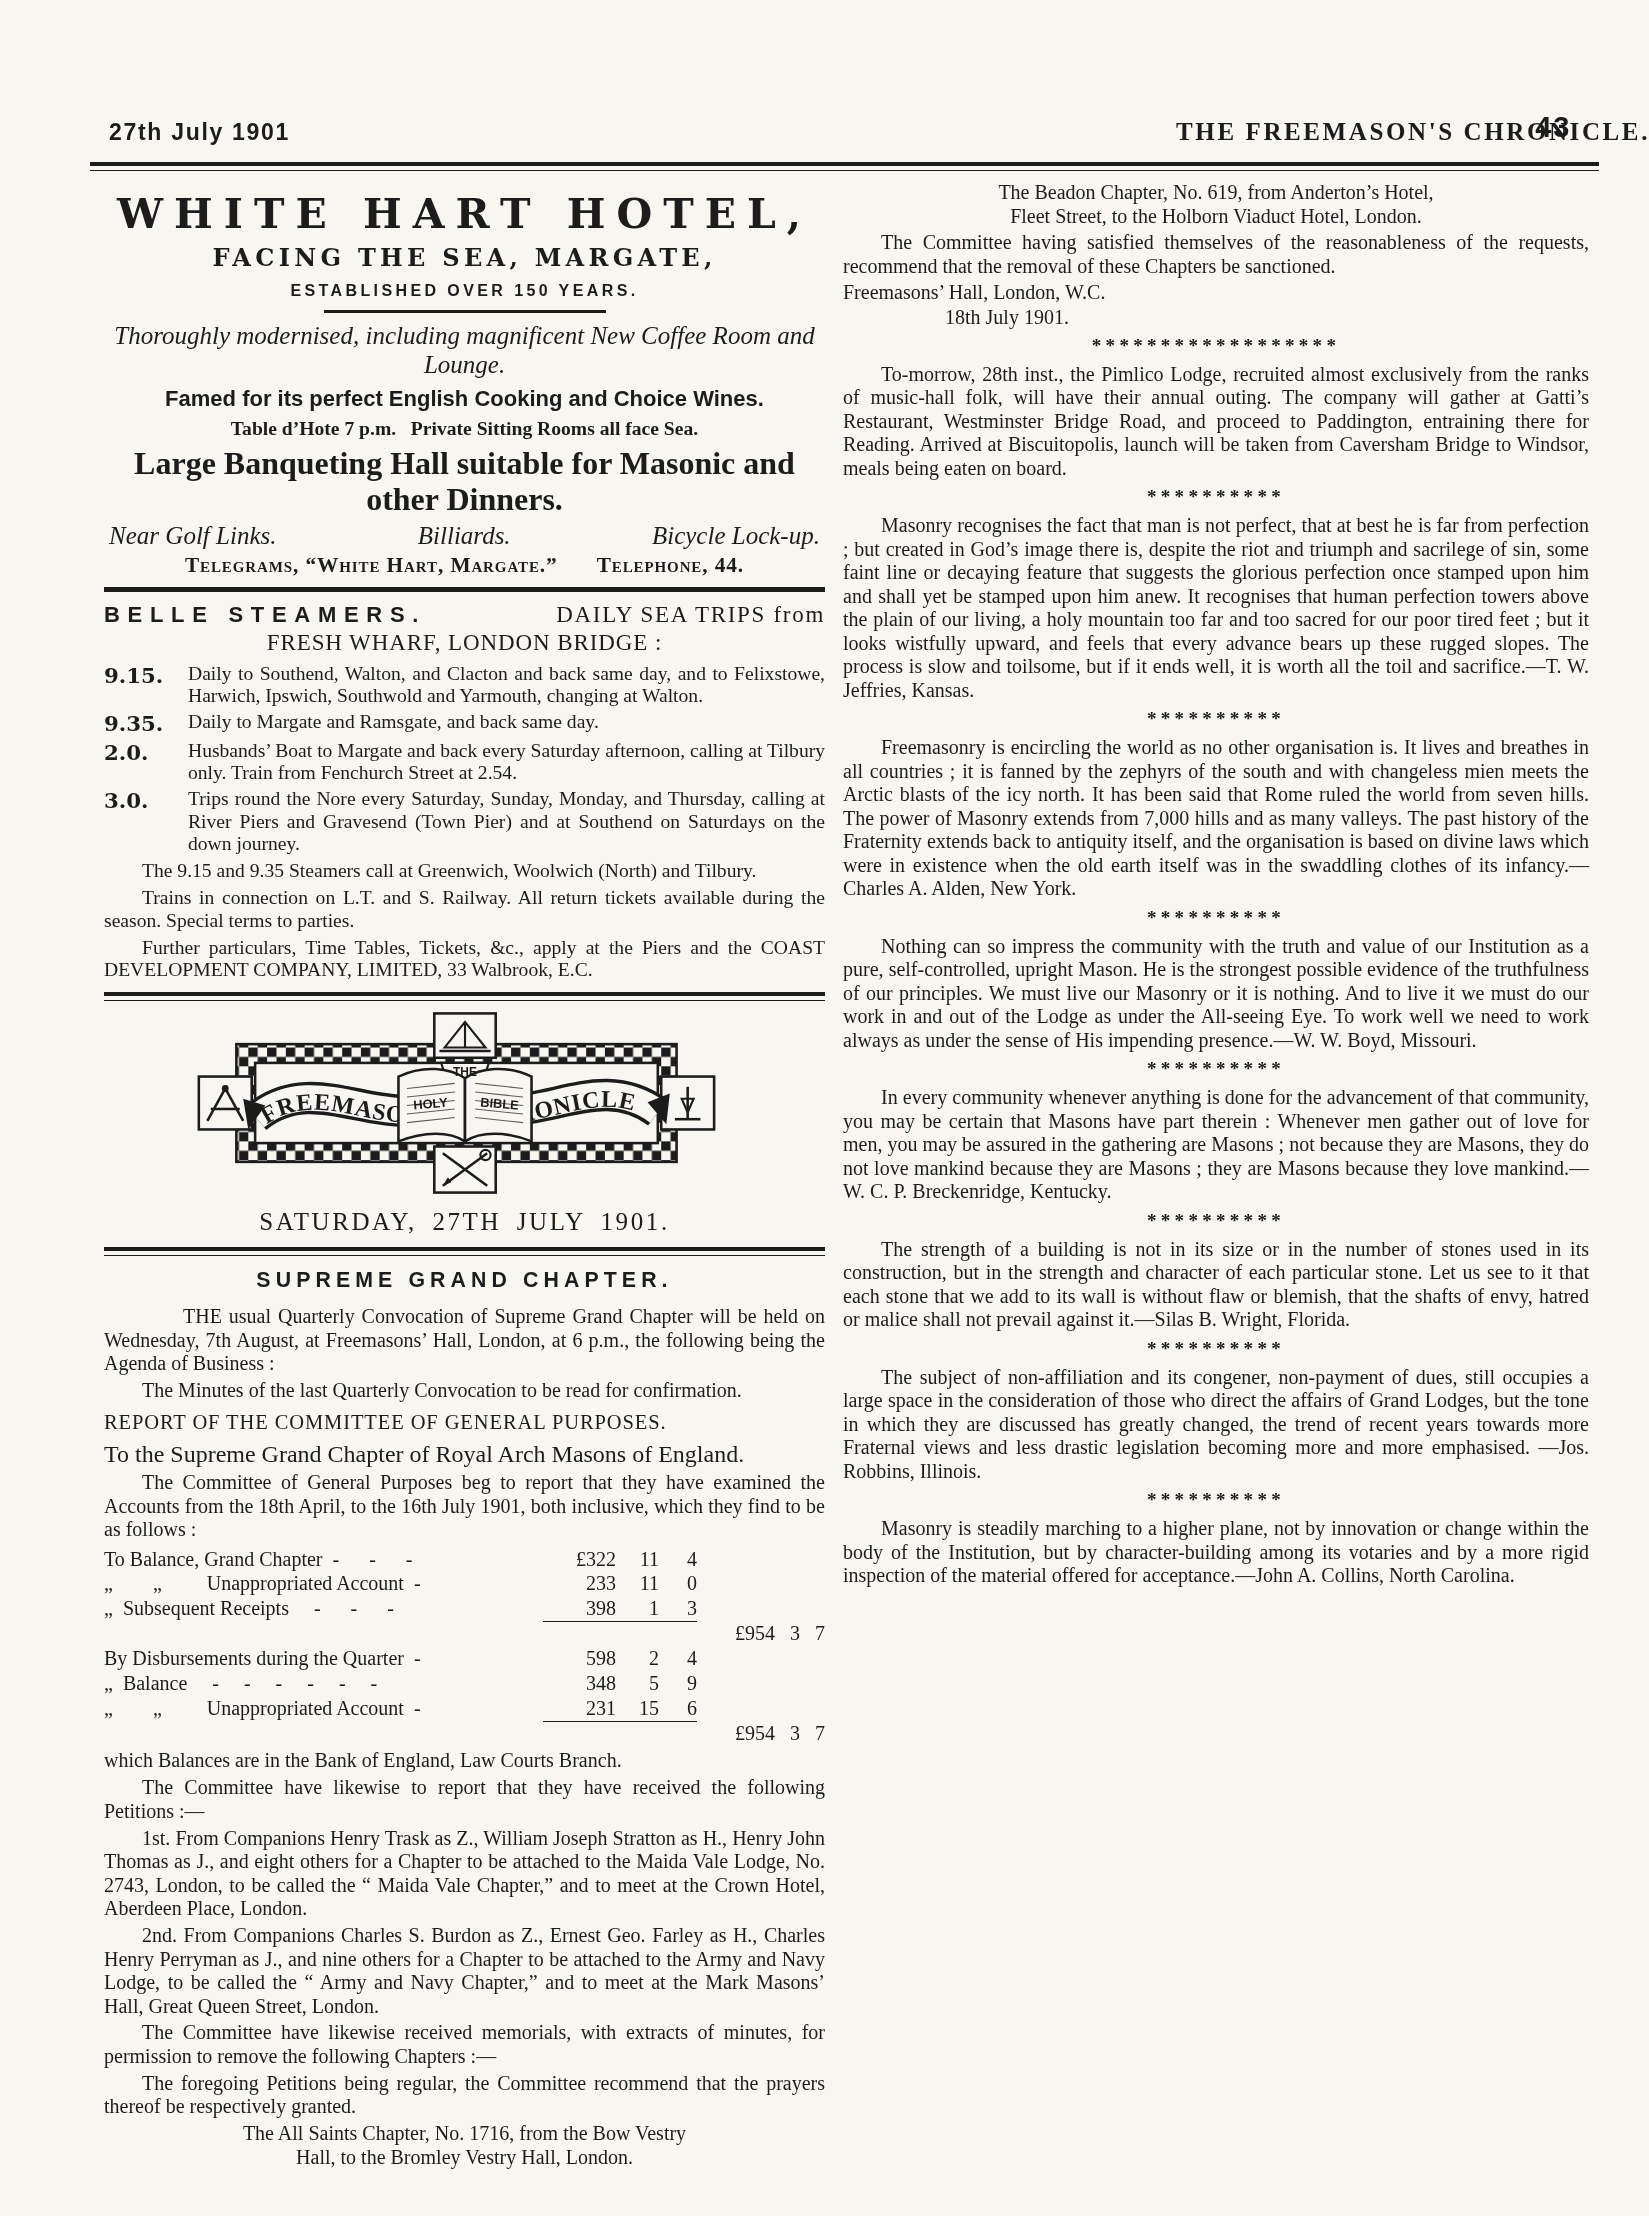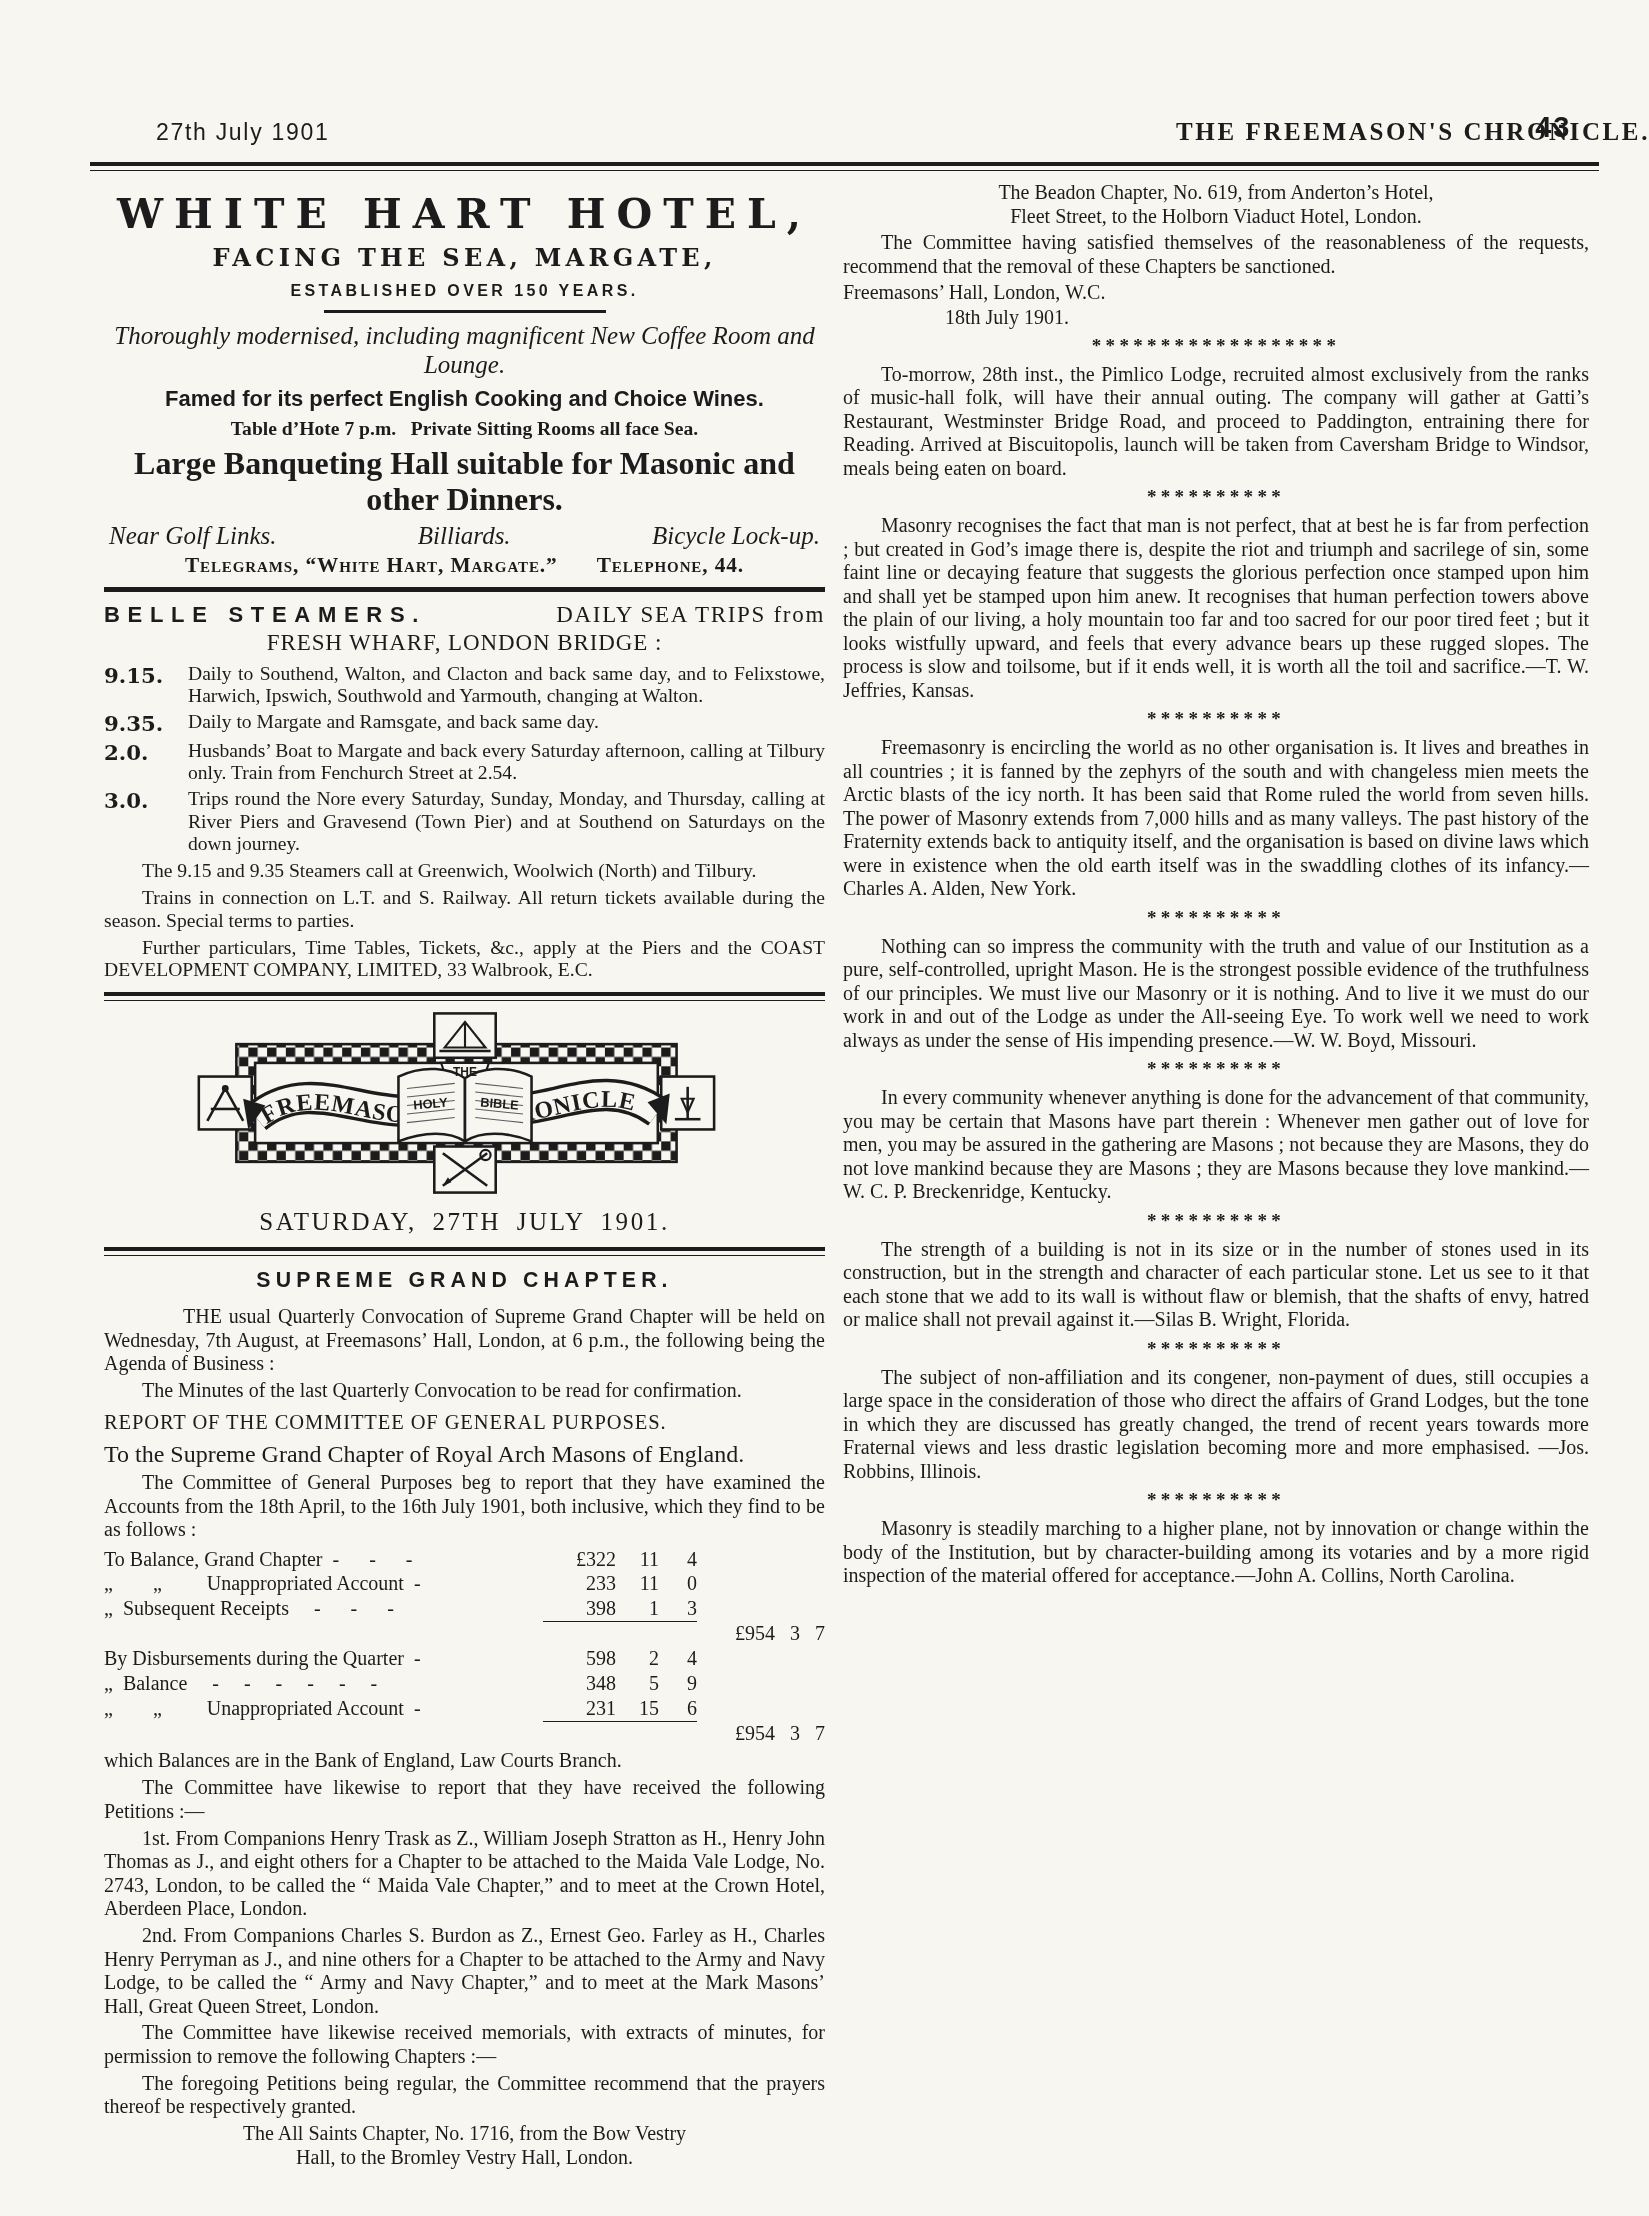--- a/index.html
+++ b/index.html
@@ -5,21 +5,21 @@
   * { margin:0; padding:0; box-sizing:border-box; }
   html,body { background:#e9e7e1; }
   .page {
     position:relative; width:1650px; height:2216px;
     background:#f8f6f1; color:#1c1c1c;
     font-family:"Liberation Serif","DejaVu Serif",serif;
     overflow:hidden;
   }
   
   .hdr-date { position:absolute; left:109px; top:119px;
-    font-family:"Liberation Sans",sans-serif; font-weight:400; font-size:23px; letter-spacing:1.7px;margin-left:47px; }
+    font-family:"Liberation Sans",sans-serif; font-weight:700; font-size:23px; letter-spacing:1.7px; }
   .hdr-title { position:absolute; left:8px; right:0; top:118px; text-align:right;
     font-family:Liberation Serif, serif; font-weight:700; font-size:25px; letter-spacing:2.6px; }
   .hdr-page { position:absolute; right:79px; top:111px;
     font-family:"Liberation Sans",sans-serif; font-weight:700; font-size:29px; letter-spacing:1.7px; }
   .hdr-rule { position:absolute; left:90px; right:51px; top:162px;
     border-top:4.3px solid #1c1c1c; border-bottom:1.7px solid #1c1c1c; height:8.5px; }
   
   .col { position:absolute; top:181px; }
   .col-left  { left:104px;  width:721px; }
   .col-right { left:843px;  width:746px; }

